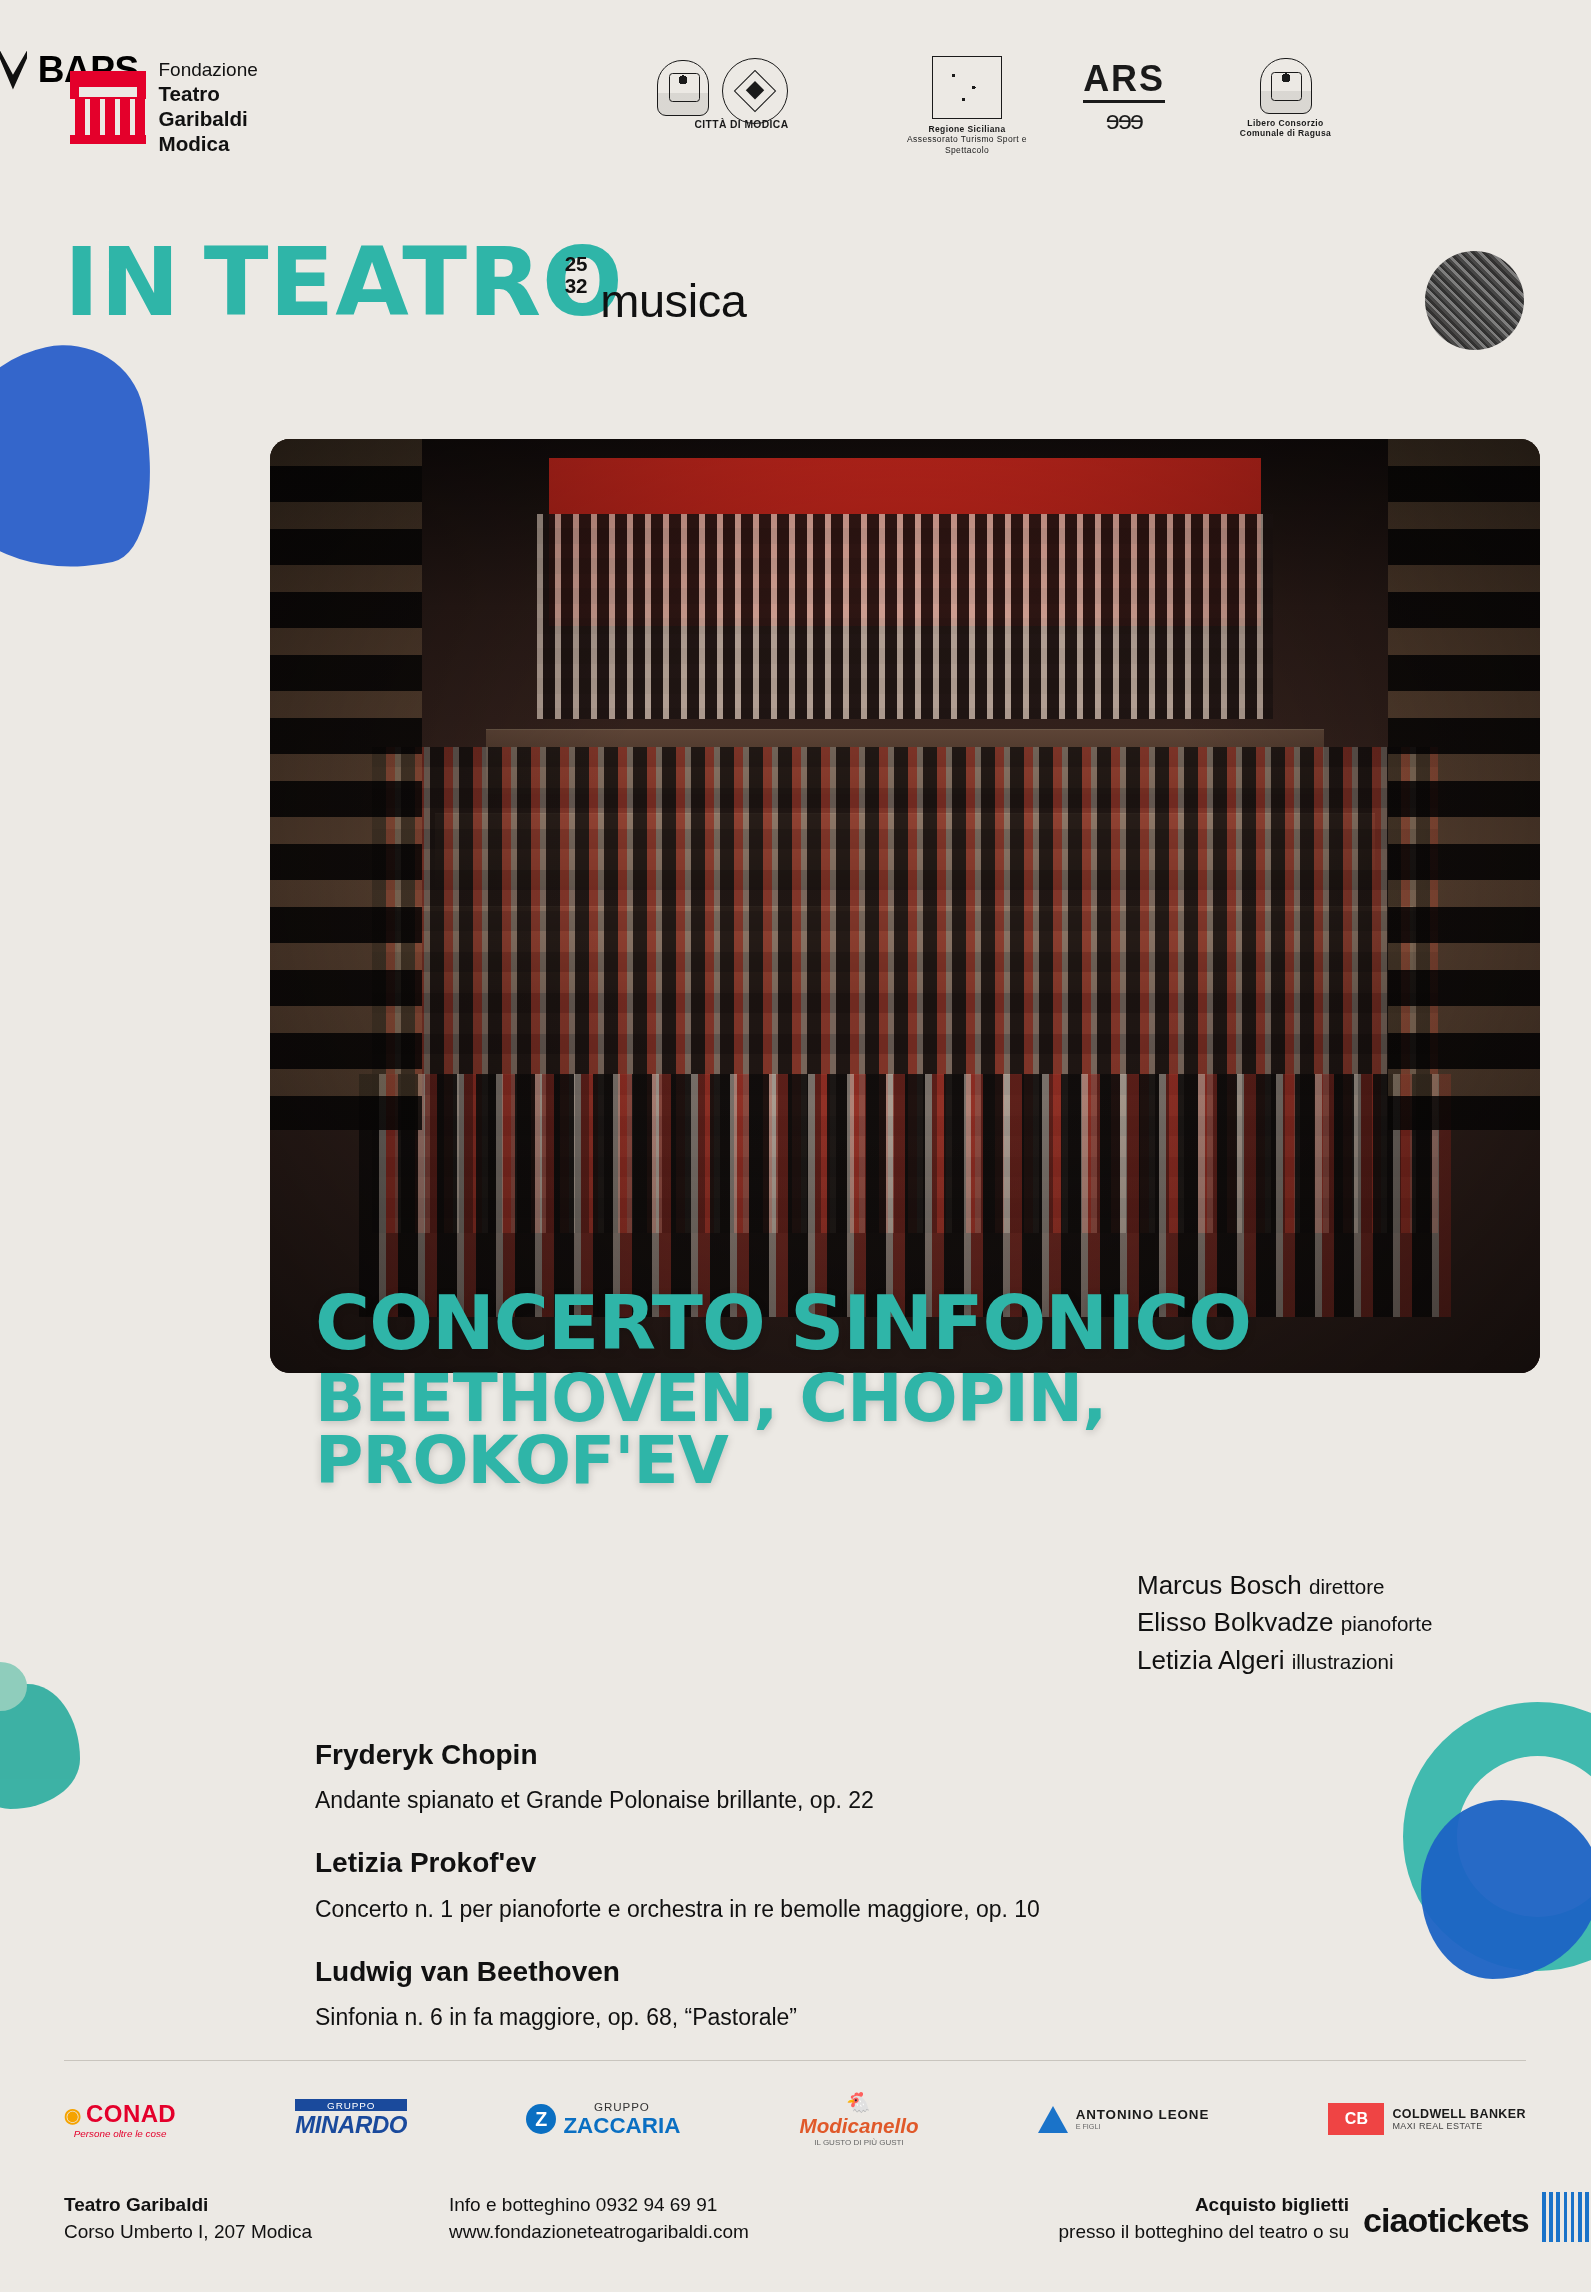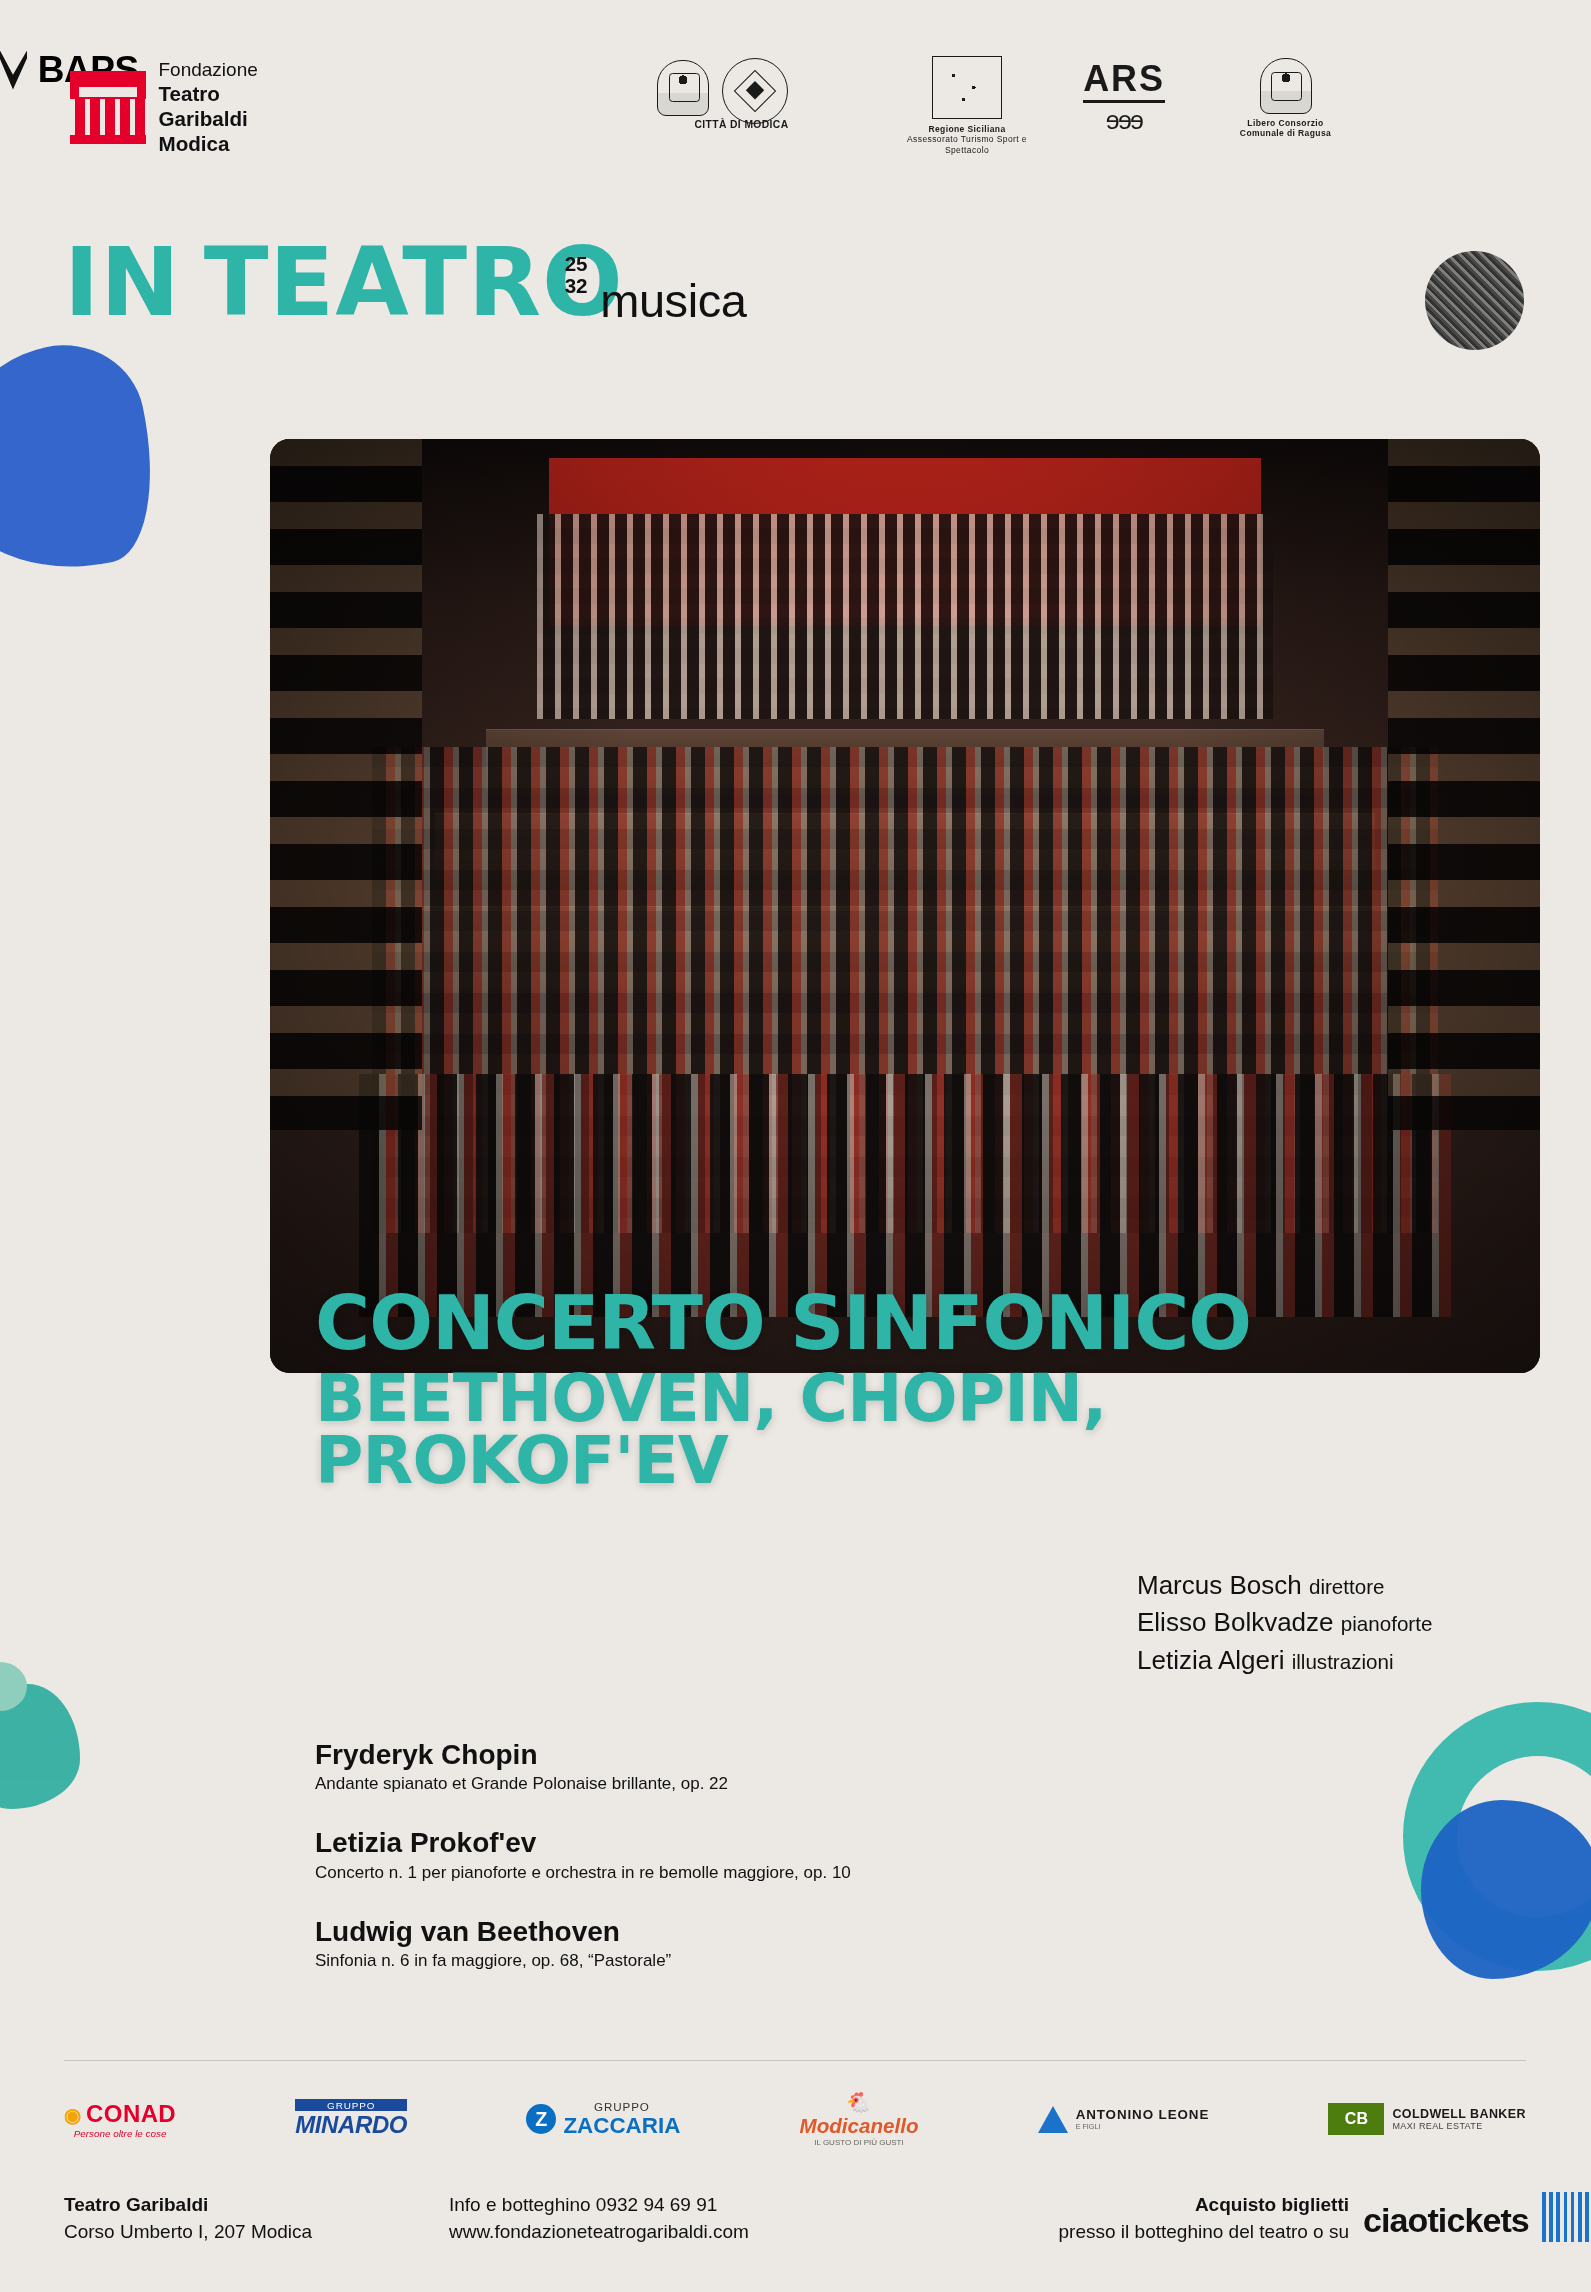--- a/index.html
+++ b/index.html
@@ -309,21 +309,21 @@
 
   
   .programme {
     position: absolute;
     left: 315px; top: 1737px;
     width: 1075px;
     color: #111;
   }
   .prog-item { margin-bottom: 29px; }
   .prog-composer { font-size: 28px; font-weight: bold; line-height: 1.3; }
-  .prog-work { font-size: 17px; line-height: 1.35; }
+  .prog-work { font-size: 23px; line-height: 1.35; margin-top: 12px; }
 
   
   .sponsor-rule {
     position: absolute;
     left: 64px; top: 2060px;
     width: 1462px; height: 0.9px;
     background: #c9c5be;
   }
   .sponsors {
     position: absolute;
@@ -353,21 +353,21 @@
   .sp-leone { display: flex; align-items: center; gap: 8px; }
   .sp-leone .tri {
     width: 0; height: 0;
     border-left: 15px solid transparent; border-right: 15px solid transparent;
     border-bottom: 27px solid #1a73c9;
   }
   .sp-leone .t1 { font-size: 13.4px; font-weight: bold; letter-spacing: 0.9px; }
   .sp-leone .t3 { font-size: 7.2px; color: #666; }
   .sp-coldwell { display: flex; align-items: center; gap: 8px; }
   .sp-coldwell .cb {
-    width: 56px; height: 32px; background: #4d7c0f; color: #fff;
+    width: 56px; height: 32px; background: #ef4444; color: #fff;
     font-size: 16px; font-weight: bold;
     display: flex; align-items: center; justify-content: center;
   }
   .sp-coldwell .t1 { font-size: 12.5px; font-weight: bold; letter-spacing: 0.4px; }
   .sp-coldwell .t2 { font-size: 9px; color: #444; letter-spacing: 0.4px; }
 
   
   .footer {
     position: absolute;
     left: 64px; top: 2192px;

